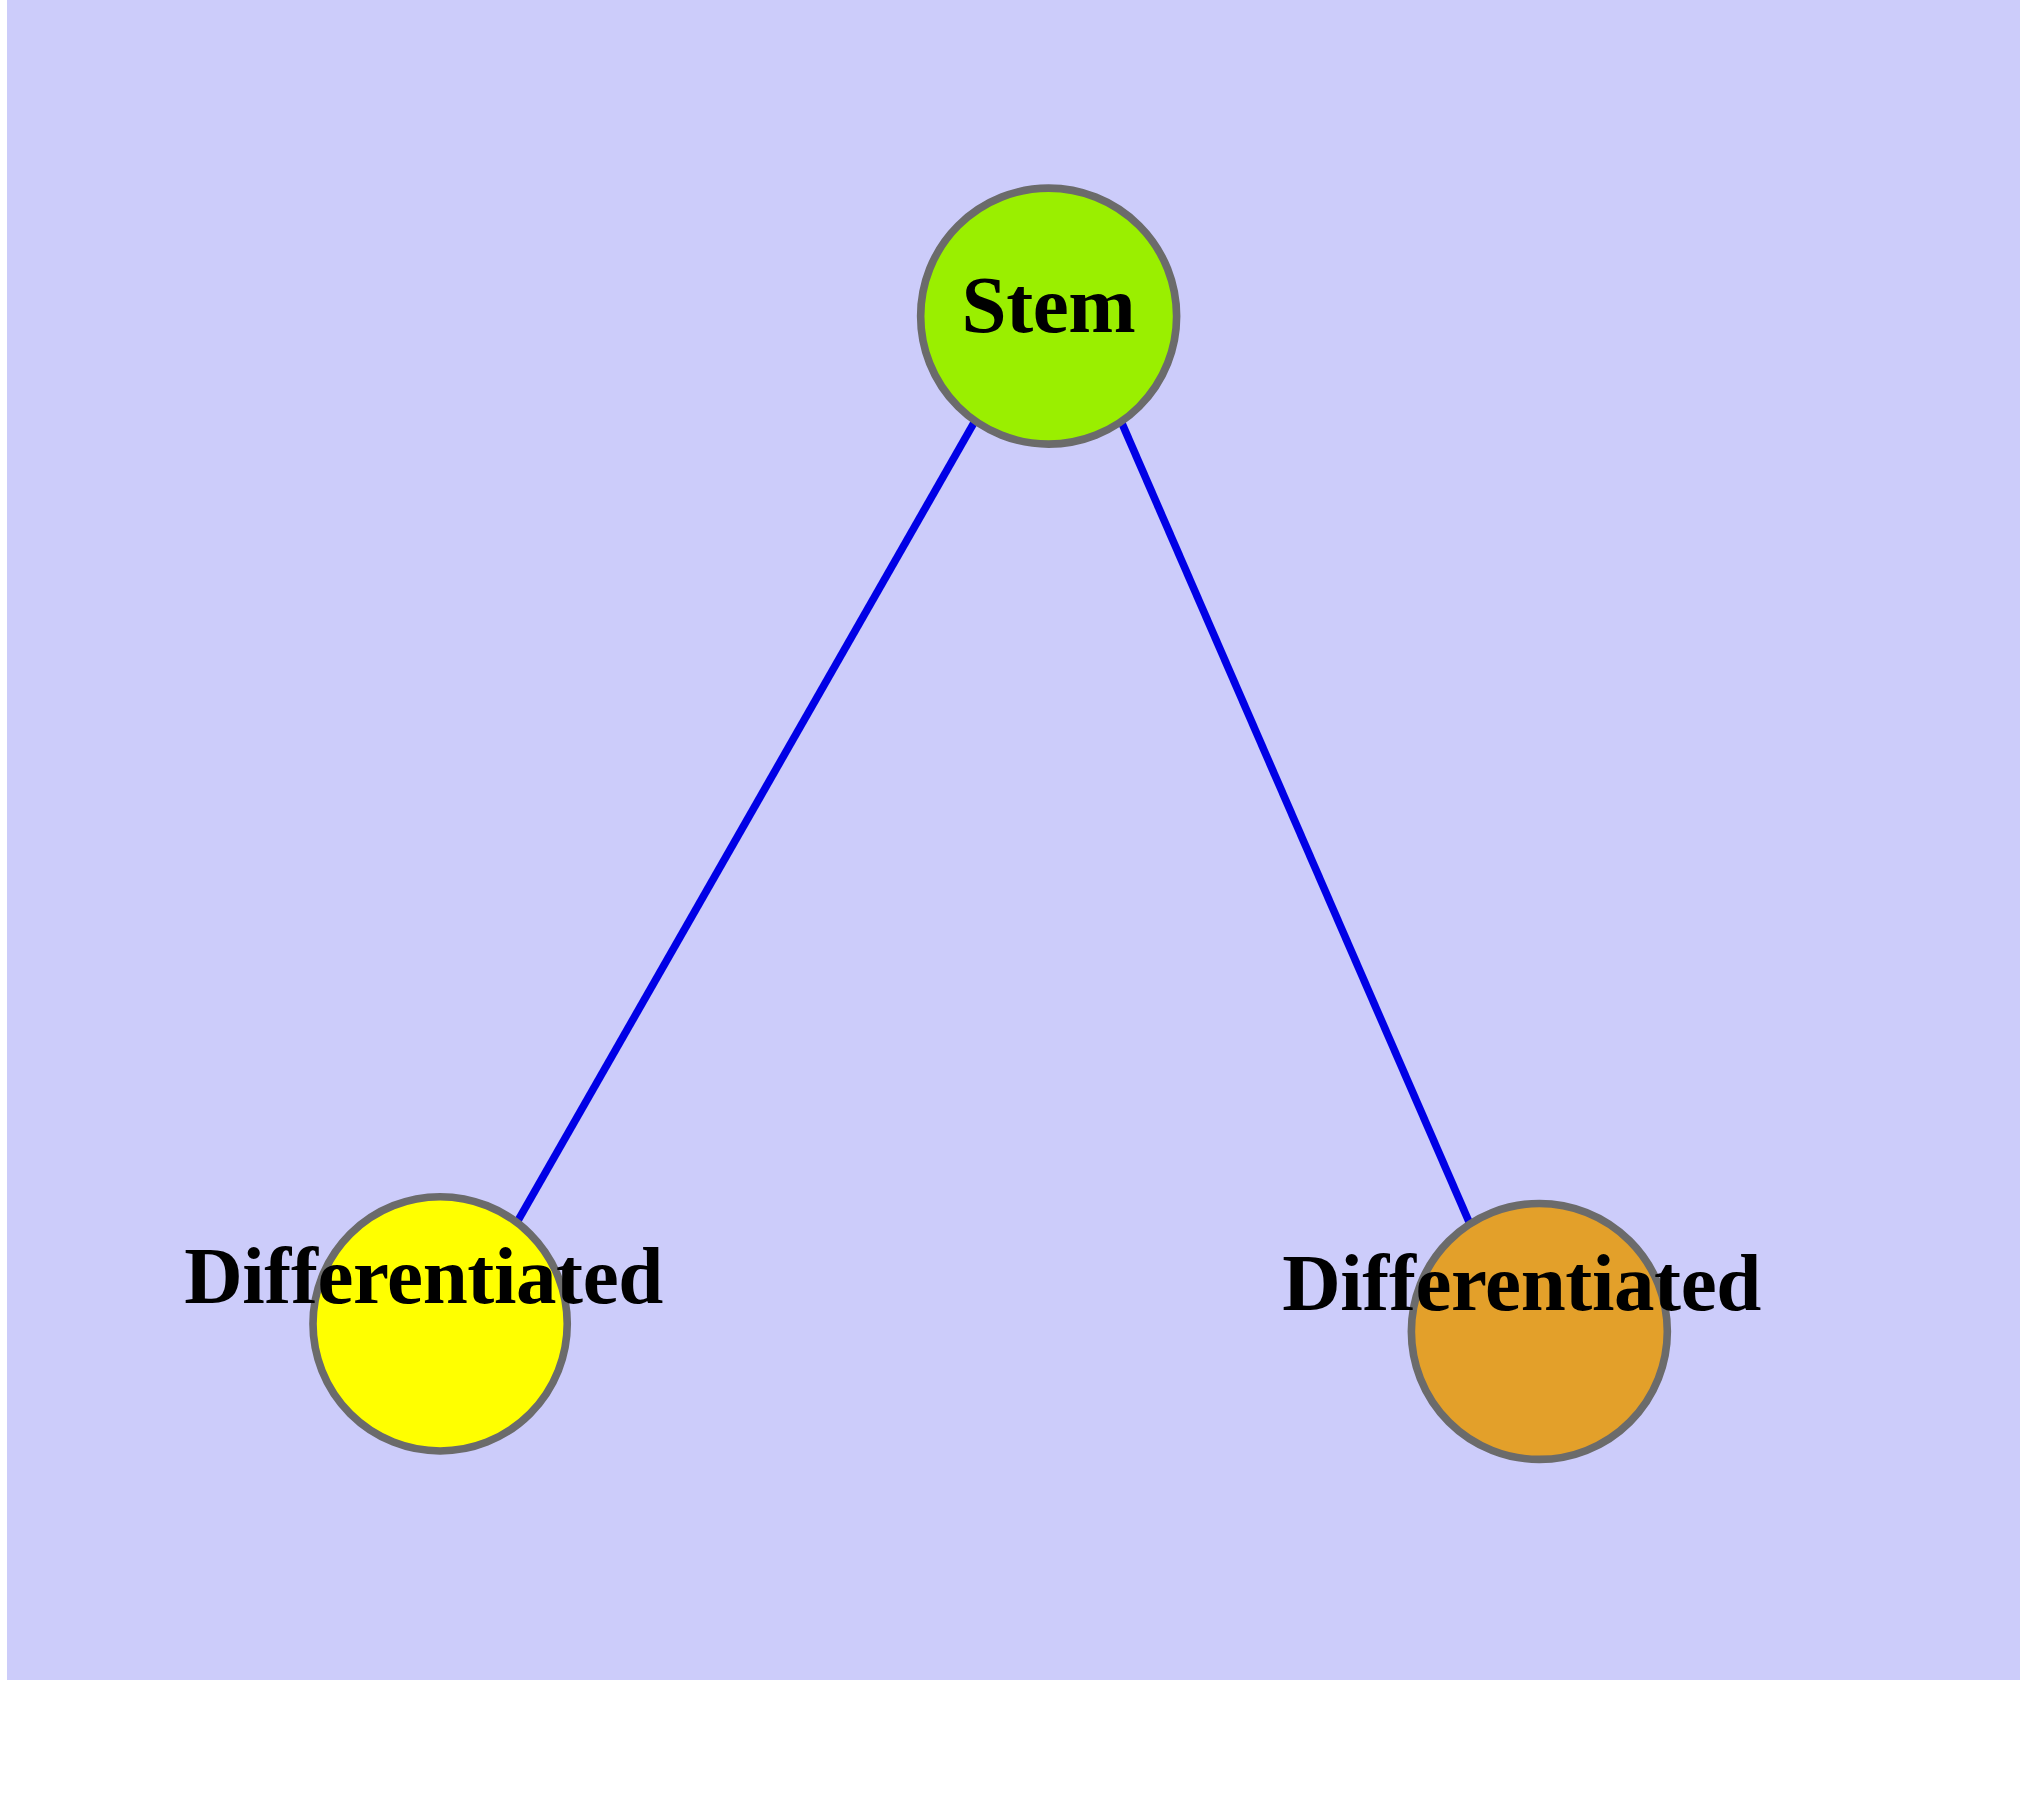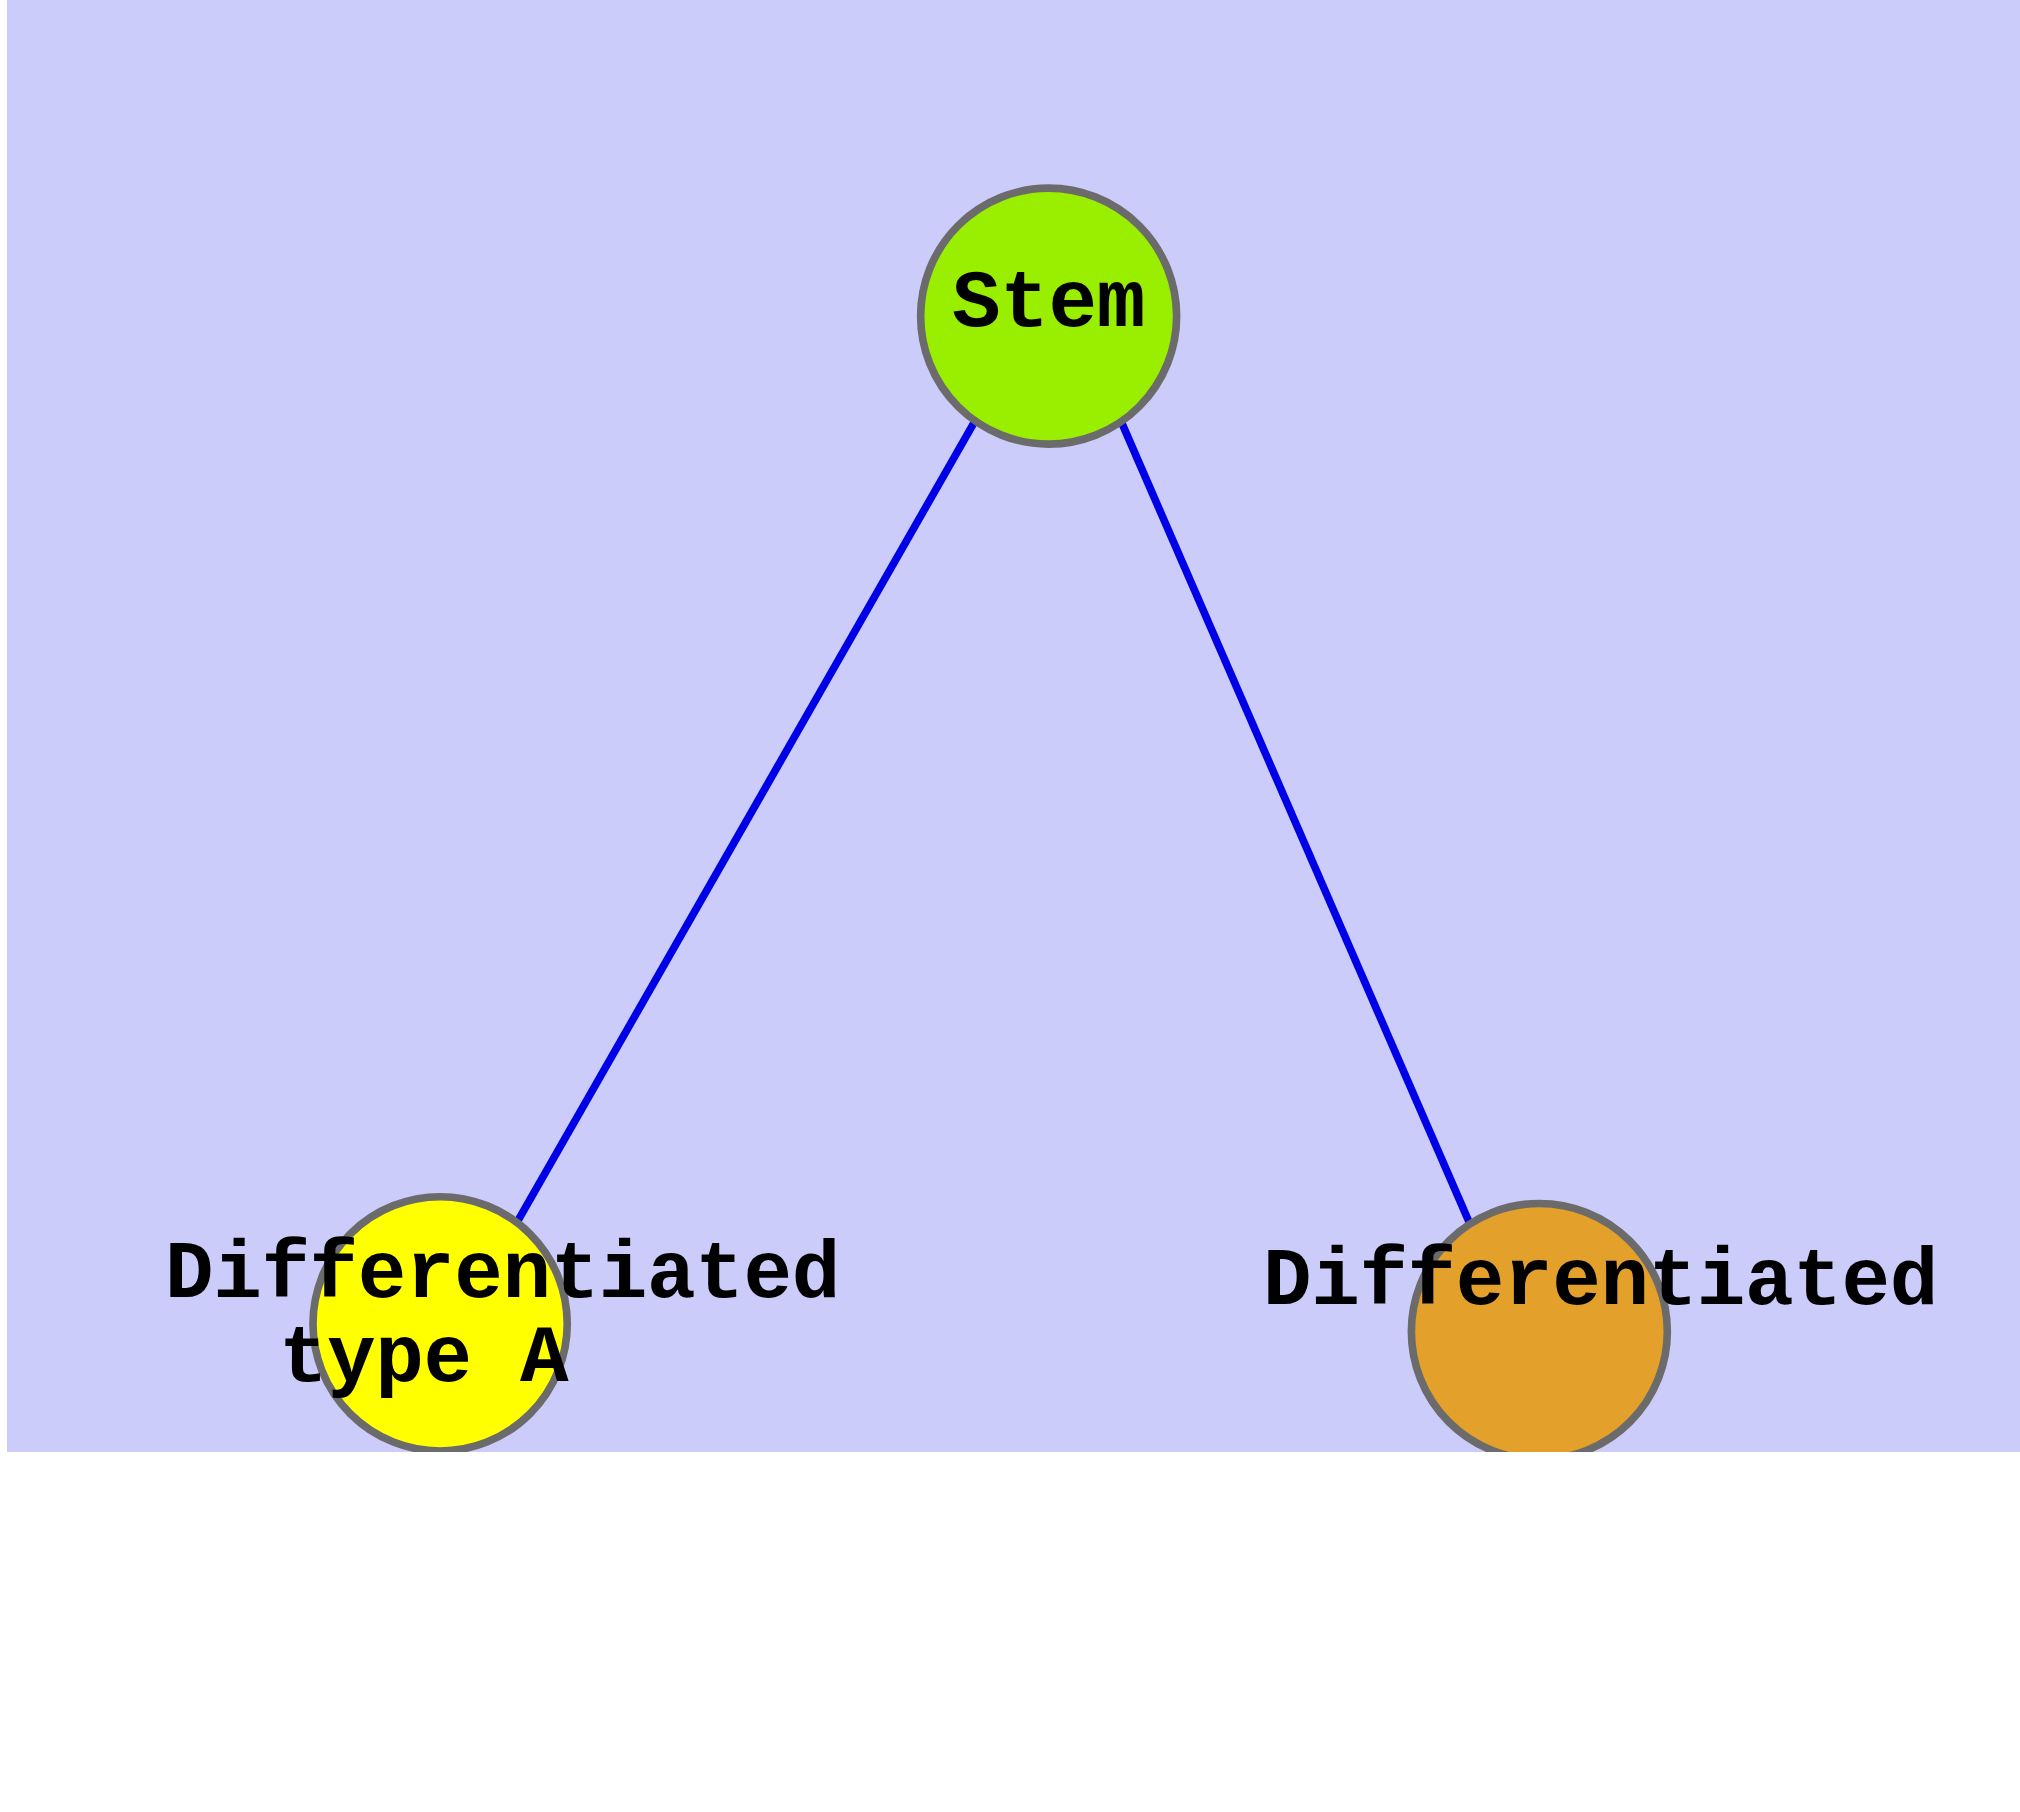--- a/index.html
+++ b/index.html
@@ -4,23 +4,23 @@
 <title>Cell Differentiation Graph</title>
 <style>
   html, body {
     margin: 0;
     padding: 0;
     background: #ffffff;
   }
   #canvas {
     position: relative;
     width: 2021px;
-    height: 1452px;
+    height: 1680px;
     overflow: hidden;
-    font-family: Liberation Mono, monospace;
+    font-family: Liberation Serif, serif;
   }
   #plot-background {
     position: absolute;
     left: 6.8px;
     top: 0px;
     width: 2014px;
     height: 1812px;
     background: #ccccfa;
   }
   #graph-svg {
@@ -84,21 +84,20 @@
       <circle class="node-circle" id="node-2" cx="1816" cy="1571" r="151" fill="#e3a02a" stroke="#6b6b6b" stroke-width="9"></circle>
     </g>
   </svg>
 
   <div class="node-label" id="label-stem">
     <div>Stem</div>
   </div>
 
   <div class="node-label" id="label-diff-a">
     <div>Differentiated</div>
-    <div>type A</div>
   </div>
 
   <div class="node-label" id="label-diff-b">
     <div>Differentiated</div>
   </div>
 
 </div>
 
 
 </body></html>

